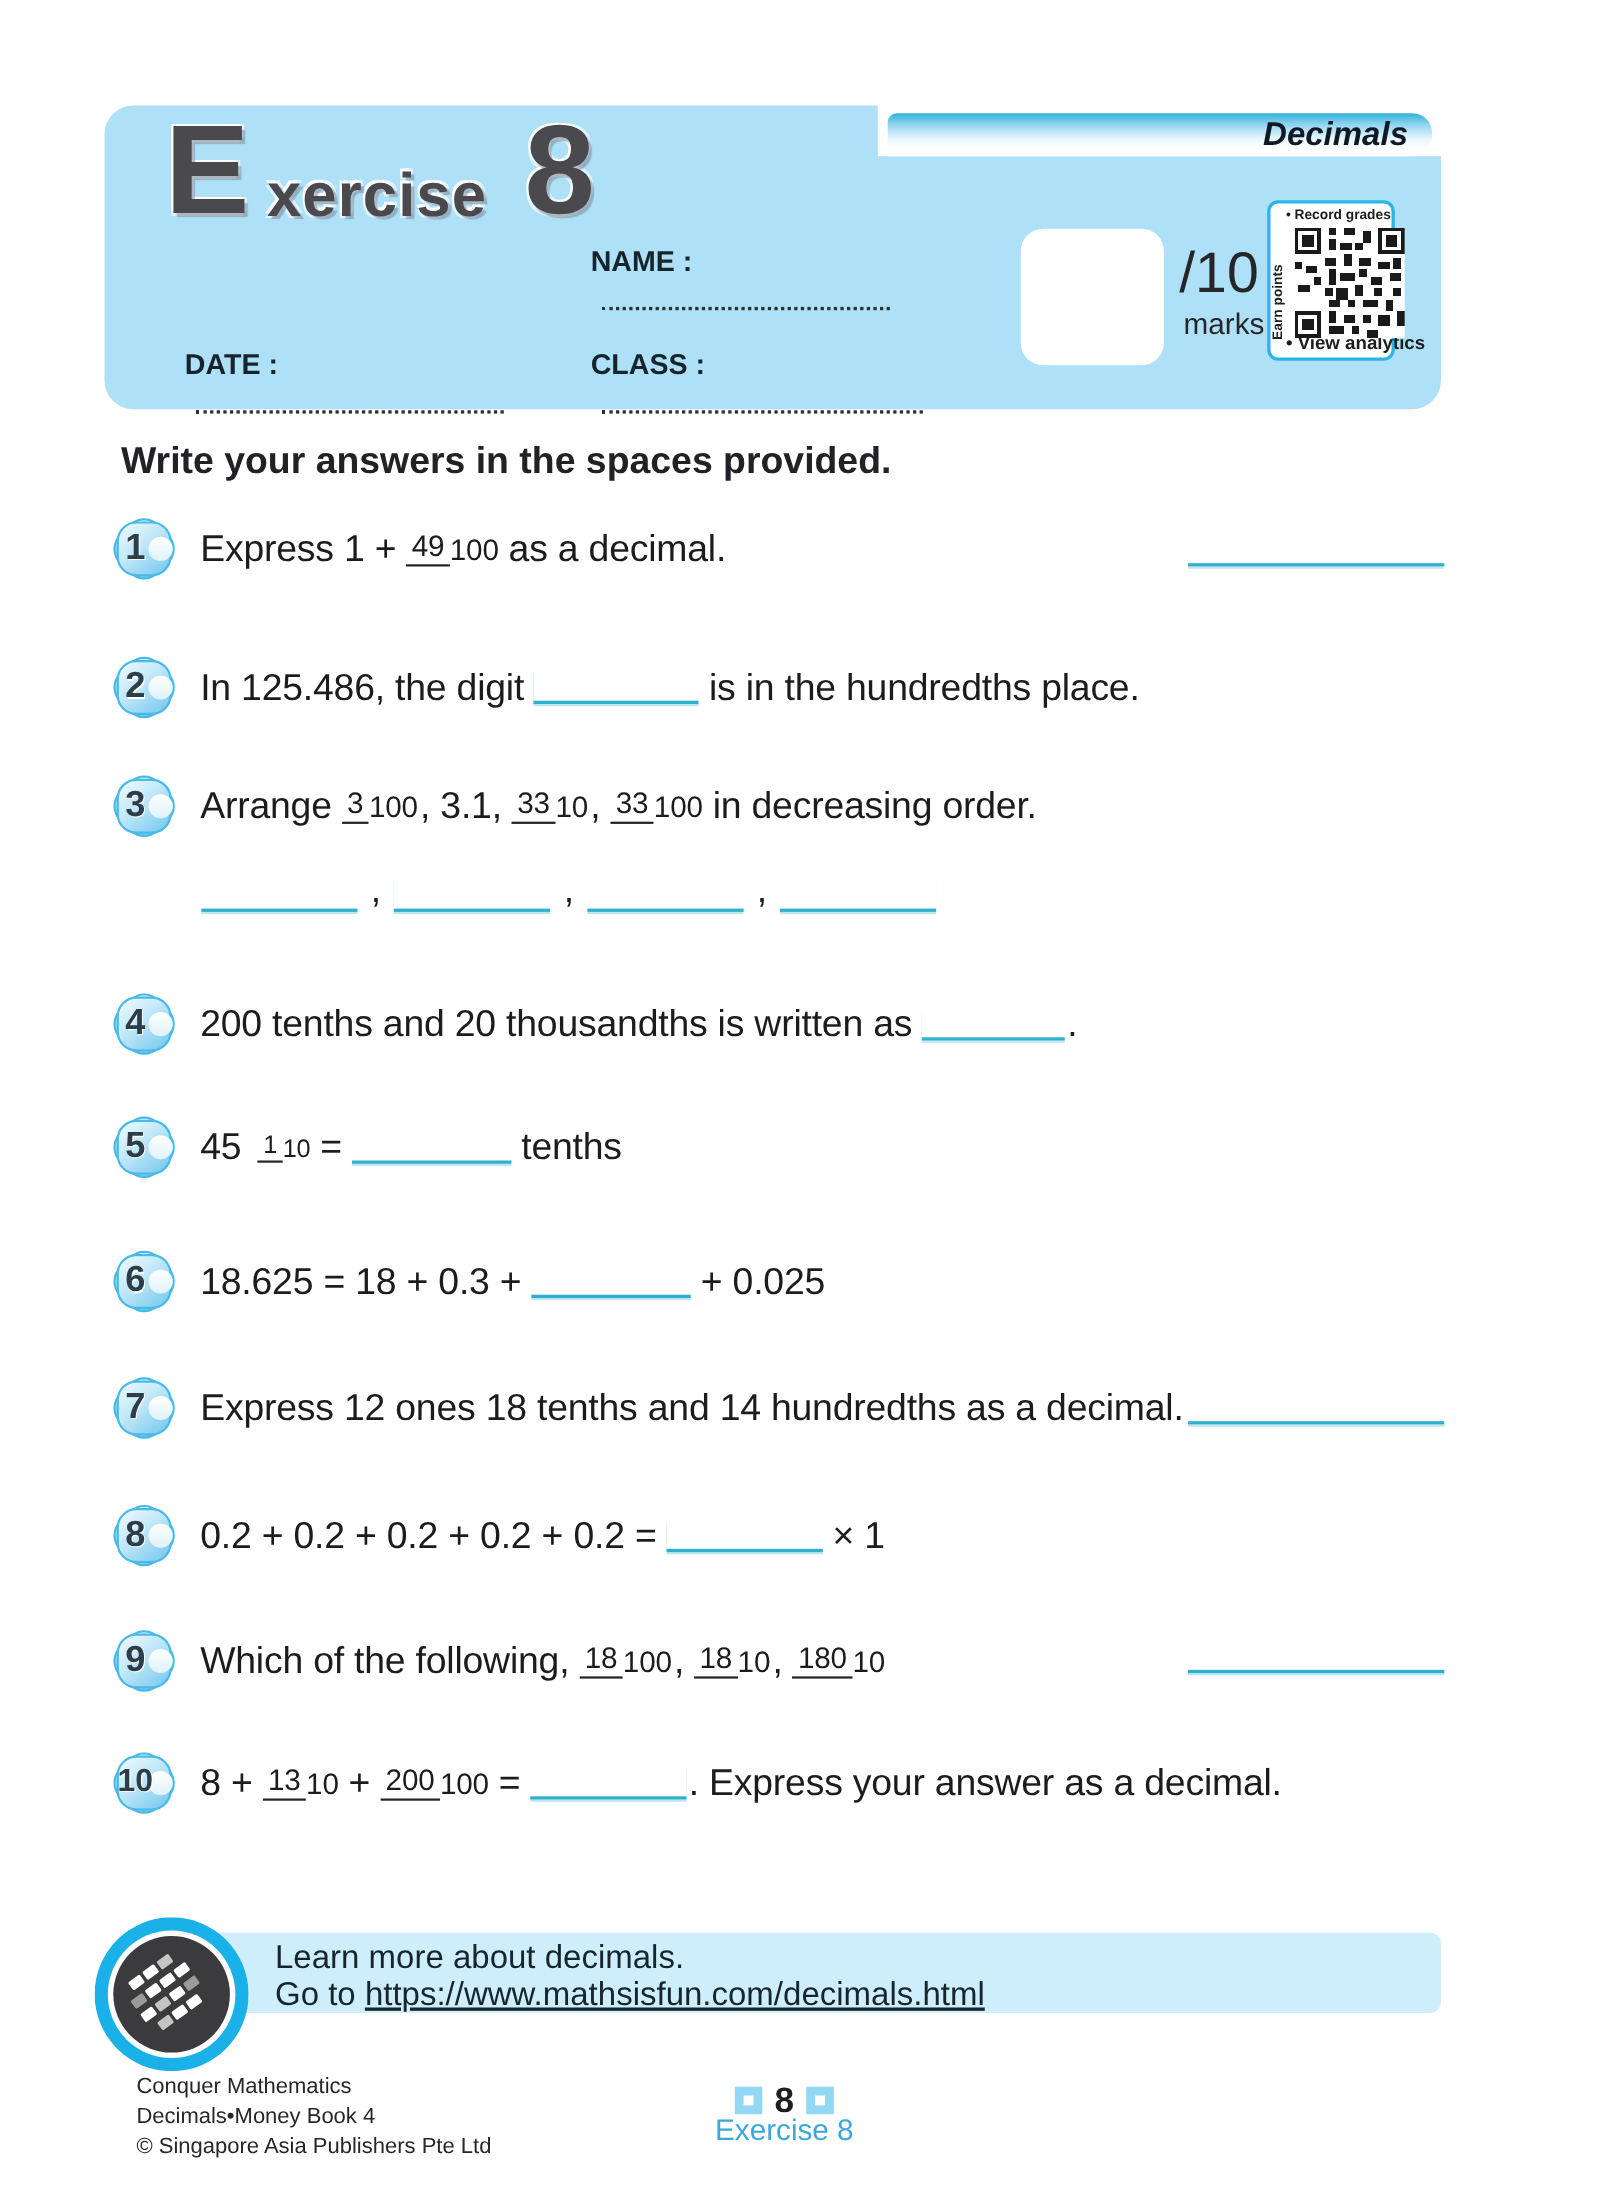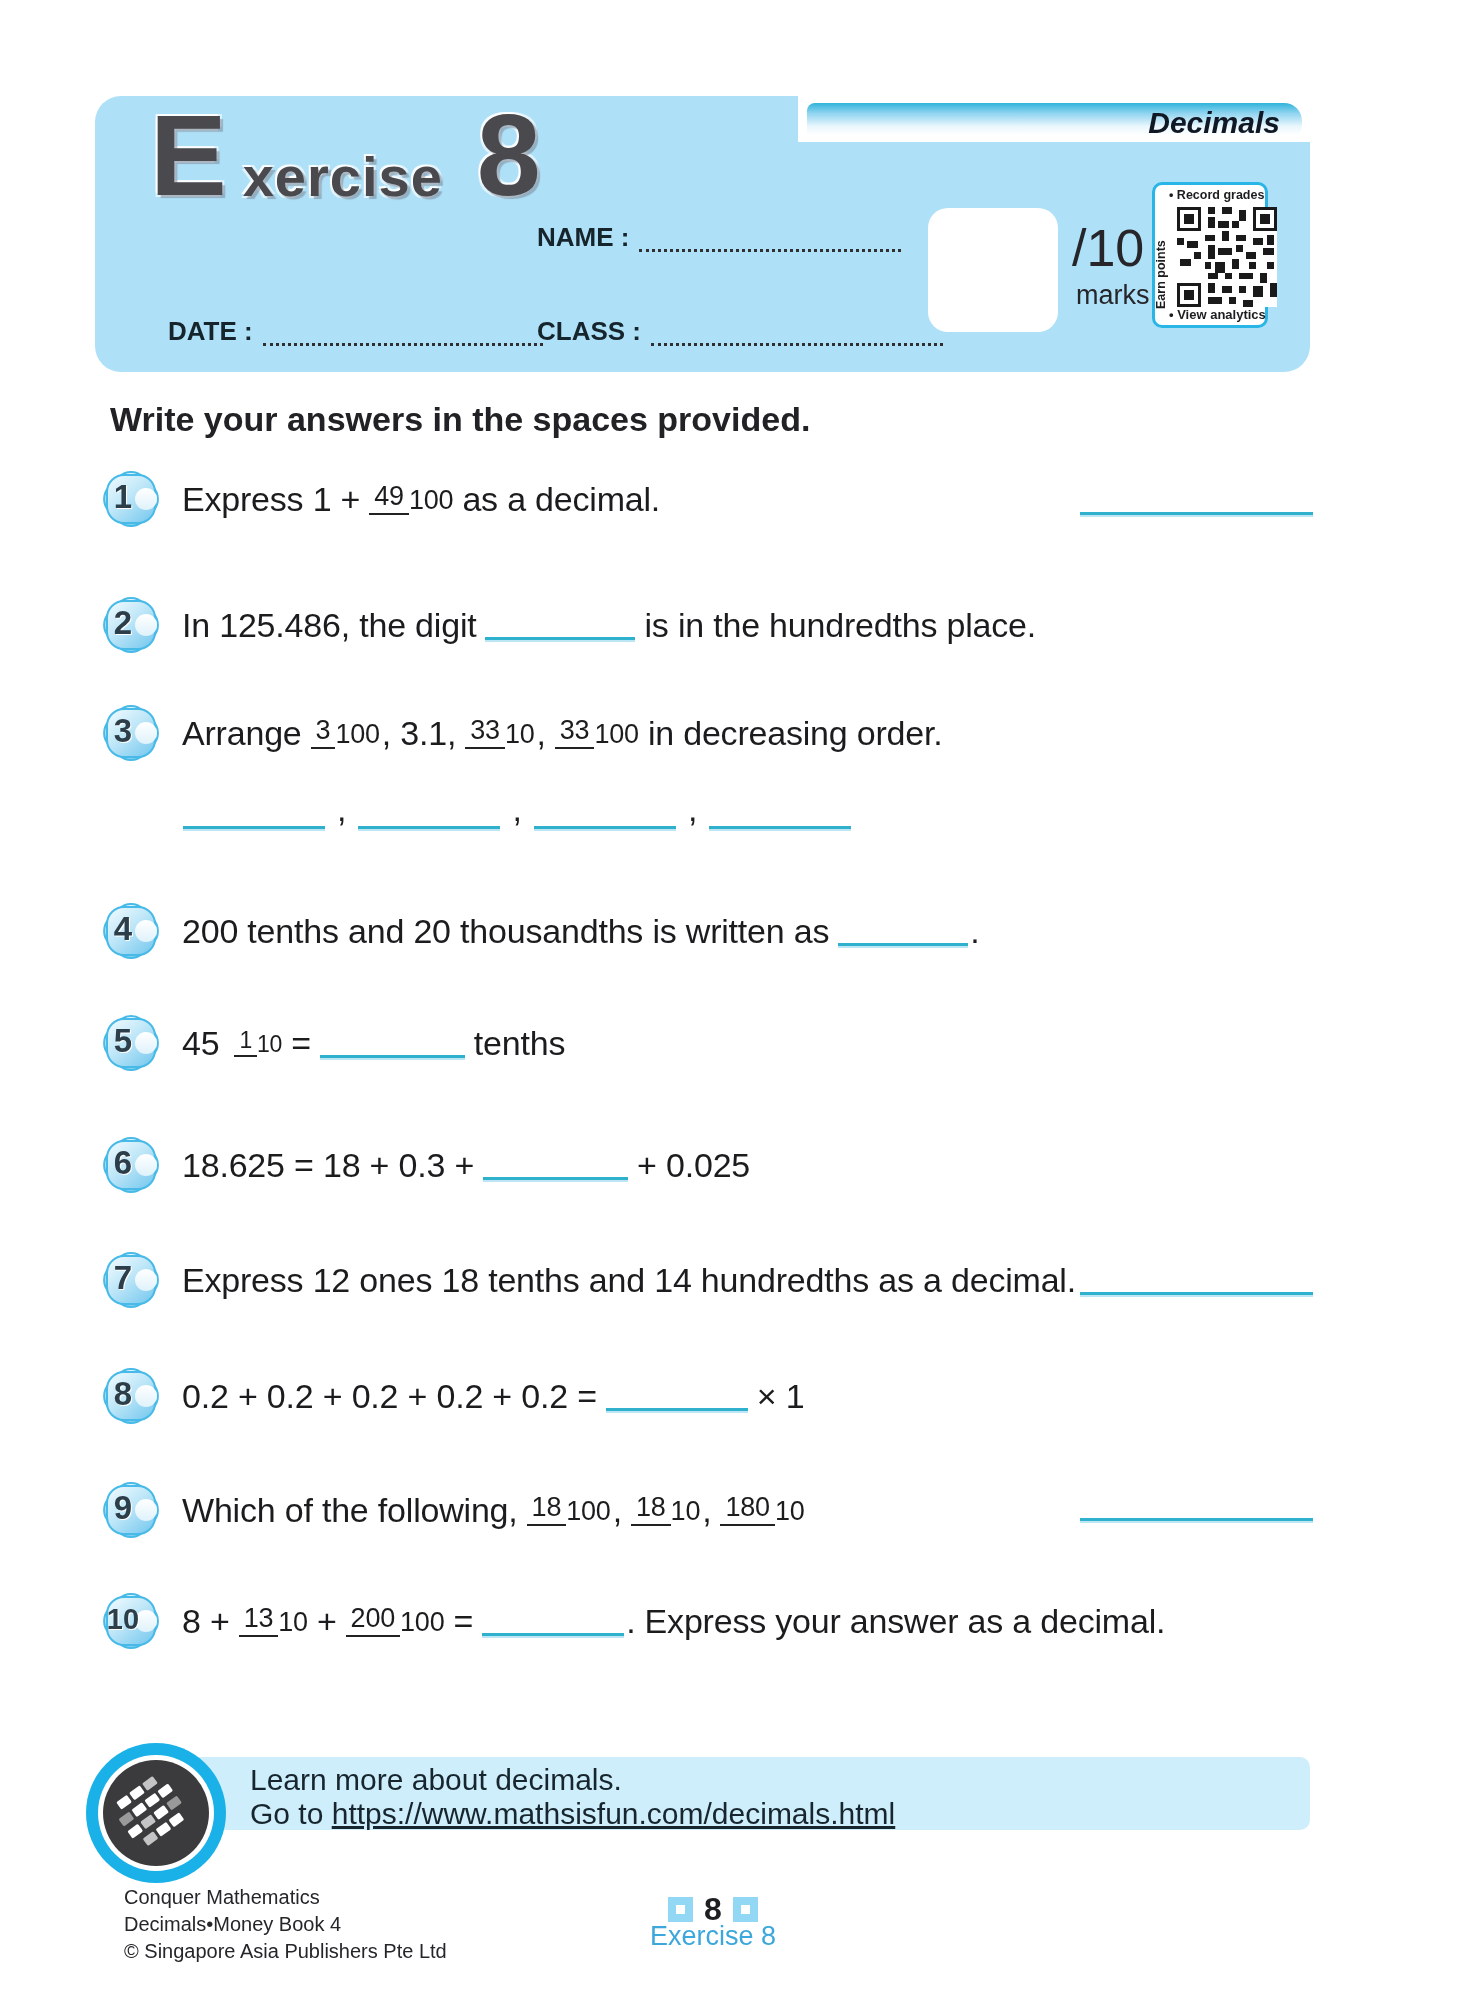--- a/index.html
+++ b/index.html
@@ -18,36 +18,36 @@
   .tab span{font-style:italic;font-weight:bold;font-size:30px;color:#101826;}
 
   .title{position:absolute;left:150px;top:108px;display:flex;align-items:flex-end;
          font-weight:bold;color:#49494e;
          text-shadow:3px 3px 1px rgba(120,125,140,.5),-2px -2px 0 rgba(255,255,255,.9),
                      2px -2px 0 rgba(255,255,255,.6),-2px 2px 0 rgba(255,255,255,.6);}
   .title .big{font-size:115px;line-height:.82;}
   .title .rest{font-size:56px;line-height:.9;letter-spacing:1px;margin-left:16px;}
   .title .num{font-size:115px;line-height:.82;margin-left:34px;}
 
-  .field{position:absolute;display:flex;align-items:center;}
+  .field{position:absolute;display:flex;align-items:flex-start;flex-direction:column;}
   .field .lab{font-weight:bold;font-size:26px;color:#16242c;}
   .dots{display:inline-block;border-bottom:3px dotted #2f2f2f;height:26px;margin-left:10px;}
   .f-name{left:537px;top:222px;}  .f-name .dots{width:262px;}
   .f-date{left:168px;top:316px;}  .f-date .dots{width:280px;}
   .f-class{left:537px;top:316px;} .f-class .dots{width:292px;}
 
   .scorebox{position:absolute;left:928px;top:208px;width:130px;height:124px;
             background:#ffffff;border-radius:20px;}
   .scoreval{position:absolute;left:1072px;top:218px;font-size:52px;color:#26262a;}
   .scoreunit{position:absolute;left:1076px;top:280px;font-size:27px;color:#26262a;}
 
   .qrpanel{position:absolute;left:1152px;top:182px;width:116px;height:146px;background:#ffffff;
            border:3px solid #29b6e6;border-radius:10px;box-sizing:border-box;}
   .qrtop{position:absolute;left:14px;top:3px;font-size:12.5px;font-weight:bold;color:#1d1d1f;white-space:nowrap;}
-  .qrbottom{position:absolute;left:14px;bottom:3px;font-size:13px;font-weight:bold;color:#1d1d1f;white-space:nowrap;}
+  .qrbottom{position:absolute;left:14px;bottom:3px;font-size:17px;font-weight:bold;color:#1d1d1f;white-space:nowrap;}
   .qrleft{position:absolute;left:-1px;top:18px;height:106px;display:flex;align-items:center;
           writing-mode:vertical-rl;transform:rotate(180deg);
           font-size:12.5px;font-weight:bold;color:#1d1d1f;}
   .qrcode{position:absolute;left:22px;top:20px;width:100px;height:104px;}
 
   
   .instruction{position:absolute;left:110px;top:400px;font-size:34px;font-weight:bold;color:#222226;}
 
   .q{position:absolute;left:98px;display:flex;align-items:center;gap:18px;}
   .qtext{display:flex;align-items:center;gap:9px;font-size:34px;color:#1c1c1e;

